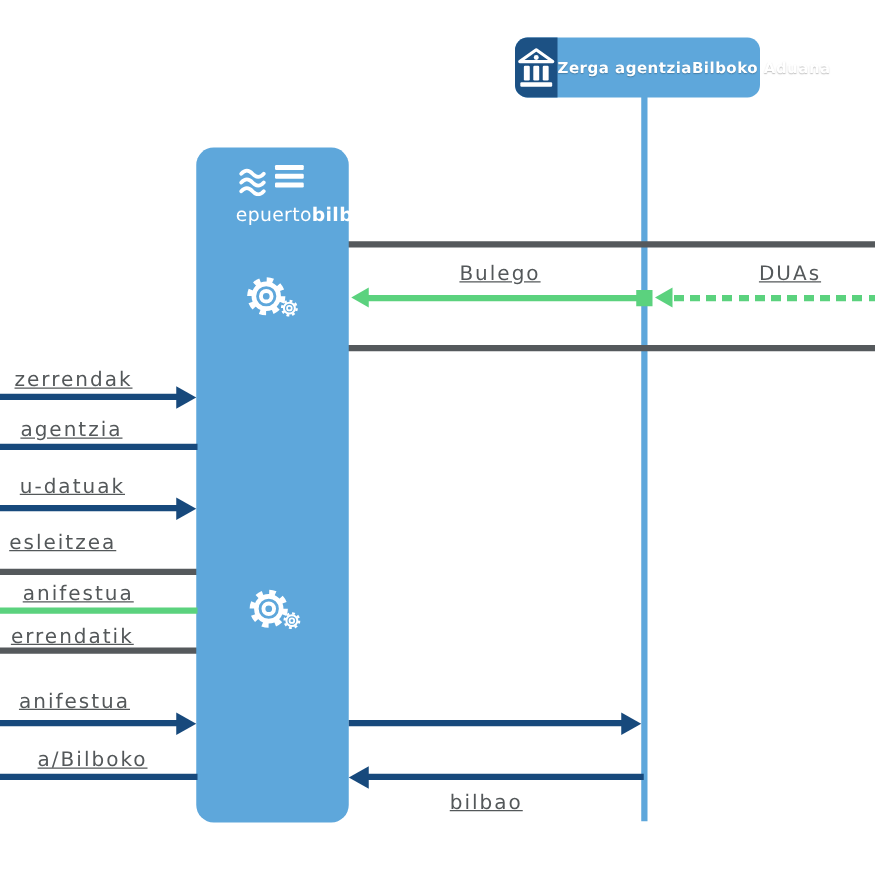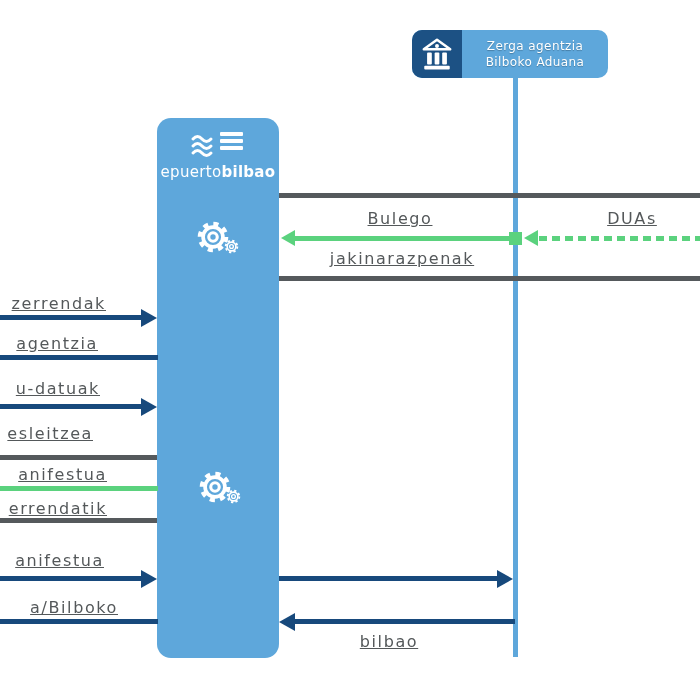--- a/index.html
+++ b/index.html
@@ -15,29 +15,29 @@
     position:relative;width:700px;height:700px;overflow:hidden;background:#fff;
     font-family:"DejaVu Sans","Liberation Sans",sans-serif;
   }
   
   .lifeline{position:absolute;left:513px;top:77px;width:5px;height:580px;background:var(--blue);}
   
   .header-box{position:absolute;left:412px;top:30px;width:196px;height:48px;background:var(--blue);
     border-radius:10px;display:flex;align-items:stretch;}
   .header-icon{width:50px;background:var(--darkblue);border-radius:10px 0 0 10px;
     display:flex;align-items:center;justify-content:center;color:#fff;}
-  .header-text{flex:1;display:flex;flex-direction:column;align-items:center;justify-content:center;
-    color:#fff;font-size:12px;font-weight:normal;letter-spacing:.4px;line-height:1.35;
+  .header-text{flex:1;display:flex;flex-direction:row;align-items:center;justify-content:center;
+    color:#fff;font-size:12px;font-weight:bold;letter-spacing:.4px;line-height:1.35;
     text-shadow:0 1px 1px rgba(0,0,0,.25);white-space:nowrap;}
   
   .actor-bar{position:absolute;left:157px;top:118px;width:122px;height:540px;background:var(--blue);
     border-radius:14px;}
   .logo-icon{position:absolute;left:33px;top:13px;color:#fff;}
   .logo-text{position:absolute;top:45px;left:0;width:100%;text-align:center;color:#fff;
-    font-size:15px;letter-spacing:.3px;white-space:nowrap;}
+    font-size:15px;letter-spacing:.3px;white-space:nowrap;padding-left:28px;}
   .logo-text b{font-weight:bold;}
   
   .proc-box{position:absolute;border:5px solid var(--border-gray);border-radius:18px;
     background:transparent;box-sizing:border-box;}
   .box1{left:180px;top:193px;width:560px;height:88px;}
   .box2{left:-24px;top:455px;width:284px;height:68px;}
   
   .gear{position:absolute;color:#fff;}
   
   .hline{position:absolute;height:5px;}
@@ -128,21 +128,20 @@
     </svg>
 
   <svg class="gear" style="left:198px;top:470px" width="34" height="34">
       <use href="#gear"></use>
     </svg>
   <svg class="gear" style="left:226px;top:489px" width="15" height="15">
       <use href="#gear"></use>
     </svg>
 
   <div class="lbl c" style="left:400px;top:209px">Bulego</div>
-  <div class="lbl c" style="left:402px;top:249px">jakinarazpenak</div>
   <div class="hline greenline" style="left:294px;top:236px;width:218px"></div>
   <div class="head-l green" style="left:281px;top:230px"></div>
   <div class="tail-sq" style="left:509px;top:232px"></div>
 
   <div class="lbl c" style="left:632px;top:209px">DUAs</div>
   <div class="dashline" style="left:539px;top:236px;width:161px"></div>
   <div class="head-l green" style="left:524px;top:230px"></div>
 
   <div class="lbl" style="right:594px;top:294px">zerrendak</div>
   <div class="hline navy" style="left:0;top:315px;width:143px"></div>

